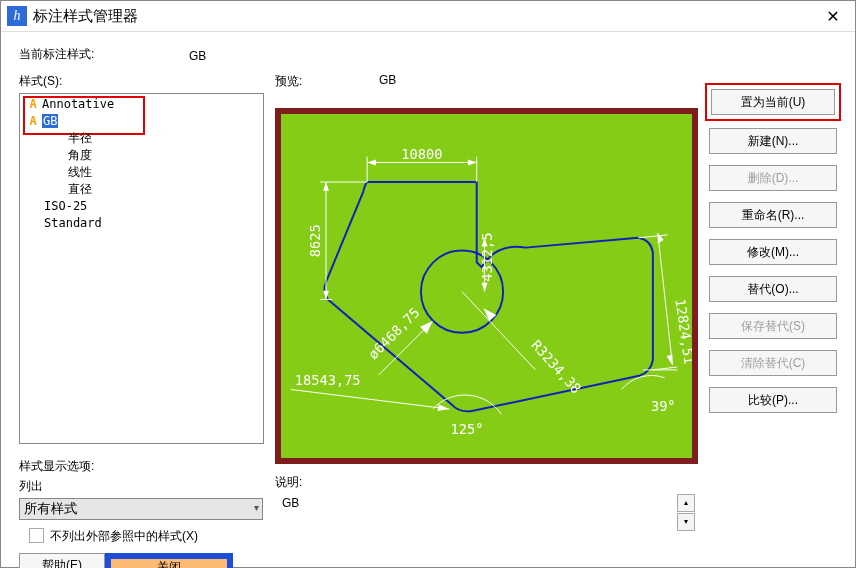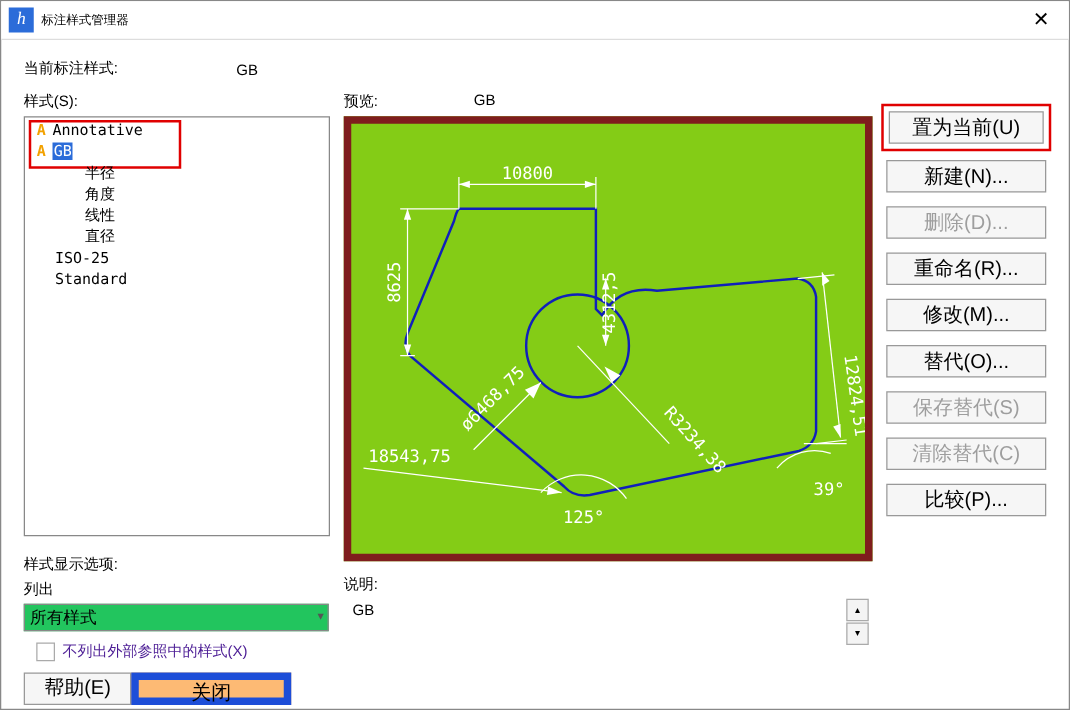--- a/index.html
+++ b/index.html
@@ -1,52 +1,52 @@
 <!DOCTYPE html>
 <html><head>
 <meta charset="utf-8">
 <style>
   html,body{margin:0;padding:0;font-family:"Microsoft YaHei","SimSun",Arial,sans-serif;font-size:12px;background:#fff;color:#000}
   .window{width:856px;height:568px;border:1px solid #888;box-sizing:border-box;display:flex;flex-direction:column;position:relative}
   .titlebar{height:30px;display:flex;align-items:center;border-bottom:1px solid #ddd;background:#fff}
   .app-icon{width:20px;height:20px;background:#2b6cd9;margin:0 6px;display:flex;align-items:center;justify-content:center;color:#fff;font-style:italic;font-family:serif;font-size:14px}
-  .title{flex:1;font-size:10px}
+  .title{flex:1;font-size:15px}
   .close-x{width:44px;height:30px;display:flex;align-items:center;justify-content:center;font-size:16px;cursor:pointer}
   .body{flex:1;padding:14px 18px 12px 18px;display:flex;flex-direction:column;box-sizing:border-box}
   .row-current{display:flex;align-items:flex-end;margin-bottom:10px}
   .label-current{width:170px}
   .val-current{width:80px}
   .main{flex:1;display:flex;gap:11px;min-height:0}
   .col-left{width:245px;display:flex;flex-direction:column}
   .col-mid{flex:1;display:flex;flex-direction:column}
   .col-right{width:128px;display:flex;flex-direction:column;gap:11px;padding-top:14px}
   .section-label{margin-bottom:3px}
   .tree{border:1px solid #888;flex:1;background:#fff;overflow:auto;font-family:"Consolas","SimSun",monospace;padding:2px 0}
   .tree-selected{position:relative}
   .tree-item{padding:0 0 0 24px;line-height:17px;height:17px;white-space:nowrap;position:relative}
   .tree-item.has-icon{padding-left:6px}
   .tree-child{padding-left:48px}
   .a-icon{display:inline-block;width:14px;text-align:center;color:#f2a100;font-weight:bold;margin-right:2px}
   .selected-text{background:#2b6cd9;color:#fff;padding:0 1px}
   .red-box-top{position:absolute;left:3px;top:-17px;width:118px;height:35px;border:2px solid #e00000;pointer-events:none}
   .display-options{margin-top:14px}
   .select-wrap{position:relative;display:inline-block;width:244px}
-  .select{width:100%;height:22px;border:1px solid #888;background:#22c55e;padding-left:4px;box-sizing:border-box;appearance:none}
+  .select{width:100%;height:22px;border:1px solid #888;background:#e5e5e5;padding-left:4px;box-sizing:border-box;appearance:none}
   .select-arrow{position:absolute;right:4px;top:4px;font-size:10px;pointer-events:none;color:#555}
-  .checkbox-row{margin-top:8px;display:flex;align-items:center;color:#4c1d95}
+  .checkbox-row{margin-top:8px;display:flex;color:#000000}
   .checkbox{width:13px;height:13px;border:1px solid #aaa;margin-right:6px;margin-left:10px}
   .preview-area{flex:1;min-height:0;display:flex;flex-direction:column}
-  .preview-label-row{display:flex;margin-bottom:3px}
+  .preview-label-row{display:flex;margin-bottom:18px}
   .preview-label{width:104px}
   .preview-canvas{flex:1;border:6px solid #7f1d1d;background:#84cc16;position:relative;overflow:hidden}
   .desc{margin-top:10px}
   .desc-box{border:1px solid transparent;height:44px;padding:4px 6px;position:relative}
   .desc-spinner{position:absolute;right:2px;top:2px;display:flex;flex-direction:column;gap:1px}
   .spin-btn{width:16px;height:16px;border:1px solid #aaa;font-size:8px;display:flex;align-items:center;justify-content:center;background:#f4f4f4;cursor:pointer}
-  .btn{height:26px;border:1px solid #999;background:#f6f6f6;font-size:16px;font-family:inherit;cursor:pointer;padding:0}
+  .btn{height:26px;border:1px solid #999;background:#f6f6f6;font-size:12px;font-family:inherit;cursor:pointer;padding:0}
   .btn:disabled{color:#9e9e9e;cursor:default}
   .btn-row-bottom{display:flex;justify-content:flex-start;align-items:flex-end;margin-top:8px}
   .help-btn{width:86px}
   .close-btn{width:128px;background:#fdba74;border:6px solid #1d4ed8}
   .red-box-right{border:2px solid #e00000;padding:4px;margin-top:-4px;margin-left:-4px;margin-right:-4px;margin-bottom:-4px}
   
   .dimtxt{fill:#fff;font-family:"Consolas",monospace;font-size:14px}
   .dimline{stroke:#fff;stroke-width:1;fill:none}
   .shape{stroke:#1020bb;stroke-width:2;fill:none}
 </style>

